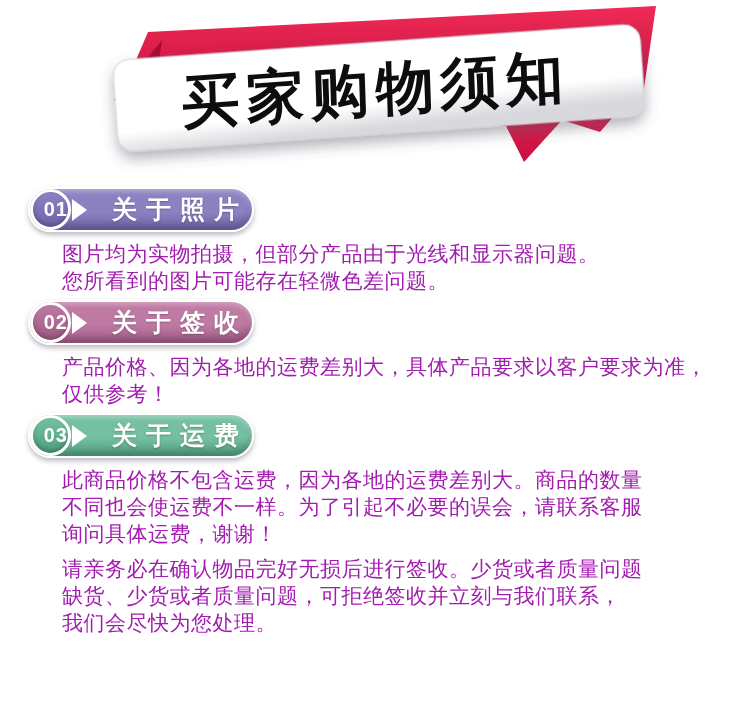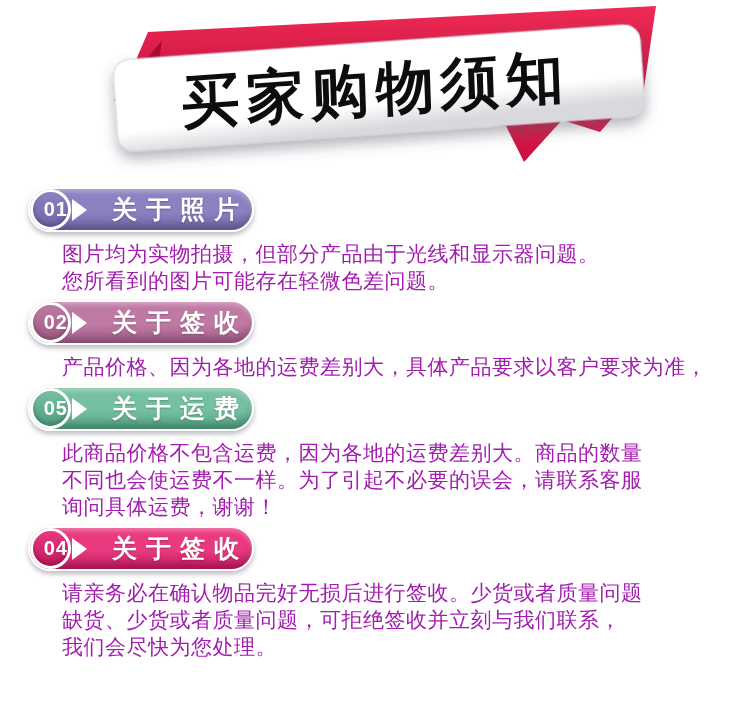--- a/index.html
+++ b/index.html
@@ -86,46 +86,40 @@
   <div class="section">
     <div class="pill" style="--c: #bf7aa4; --cd: #a05a85;">
       <div class="badge">
         <span>02</span>
       </div>
       <div class="arrow"></div>
       <div class="pill-label">关于签收</div>
     </div>
     <div class="body">
       <div class="line">产品价格、因为各地的运费差别大，具体产品要求以客户要求为准，</div>
+      <div class="line">仅供参考！</div>
     </div>
   </div>
 
   <div class="section">
     <div class="pill" style="--c: #75c0a2; --cd: #4f9e80;">
       <div class="badge">
-        <span>05</span>
+        <span>03</span>
       </div>
       <div class="arrow"></div>
       <div class="pill-label">关于运费</div>
     </div>
     <div class="body">
       <div class="line">此商品价格不包含运费，因为各地的运费差别大。商品的数量</div>
       <div class="line">不同也会使运费不一样。为了引起不必要的误会，请联系客服</div>
       <div class="line">询问具体运费，谢谢！</div>
     </div>
   </div>
 
   <div class="section">
-    <div class="pill" style="--c: #e93a80; --cd: #c2175f;">
-      <div class="badge">
-        <span>04</span>
-      </div>
-      <div class="arrow"></div>
-      <div class="pill-label">关于签收</div>
-    </div>
     <div class="body">
       <div class="line">请亲务必在确认物品完好无损后进行签收。少货或者质量问题</div>
       <div class="line">缺货、少货或者质量问题，可拒绝签收并立刻与我们联系，</div>
       <div class="line">我们会尽快为您处理。</div>
     </div>
   </div>
 
 </div>
 
 </body></html>

